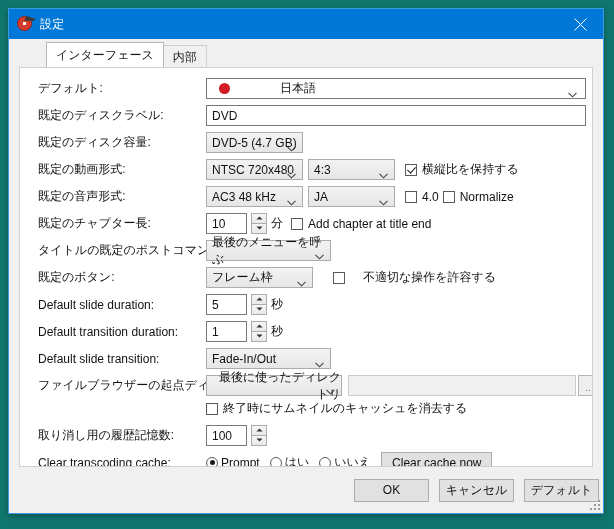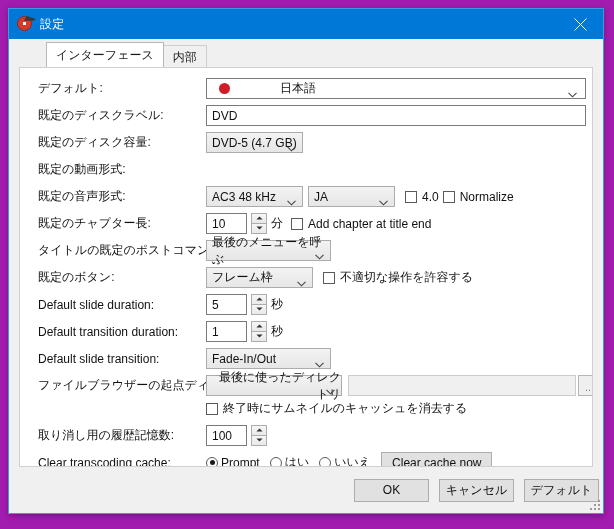--- a/index.html
+++ b/index.html
@@ -5,21 +5,21 @@
   html, body {
     margin: 0; padding: 0;
     width: 614px; height: 529px;
     background: #ffffff;
     font-family: "Liberation Sans", "DejaVu Sans", sans-serif;
     overflow: hidden;
   }
   #root {
     position: relative;
     width: 614px; height: 529px;
-    background: #a21caf;
+    background: #0f766e;
   }
   .dialog {
     position: absolute;
     left: 8px; top: 8px;
     width: 596px; height: 506px;
     border: 1px solid #3c9bdc;
     background: #f0f0f0;
     box-sizing: border-box;
     box-shadow: 0 2px 6px rgba(0,0,0,0.28);
     display: flex;
@@ -369,20 +369,42 @@
                 <svg width="9" height="6" viewBox="0 0 9 6">
                     <path d="M0.5 0.8 L4.5 4.8 L8.5 0.8" fill="none" stroke="#444" stroke-width="1.1"></path>
                   </svg>
               </span>
             </div>
           </div>
         </div>
 
         <div class="row">
           <div class="lbl">既定の動画形式:</div>
+          <div class="ctl">
+            <div class="combo" style="width:97px;">
+              <span>NTSC 720x480</span>
+              <span class="arrow">
+                <svg width="9" height="6" viewBox="0 0 9 6">
+                    <path d="M0.5 0.8 L4.5 4.8 L8.5 0.8" fill="none" stroke="#444" stroke-width="1.1"></path>
+                  </svg>
+              </span>
+            </div>
+            <div class="combo" style="width:87px;margin-left:5px;">
+              <span>4:3</span>
+              <span class="arrow">
+                <svg width="9" height="6" viewBox="0 0 9 6">
+                    <path d="M0.5 0.8 L4.5 4.8 L8.5 0.8" fill="none" stroke="#444" stroke-width="1.1"></path>
+                  </svg>
+              </span>
+            </div>
+            <div class="chk checked" style="margin-left:10px;">
+              <span class="box"></span>
+              <span>横縦比を保持する</span>
+            </div>
+          </div>
         </div>
 
         <div class="row">
           <div class="lbl">既定の音声形式:</div>
           <div class="ctl">
             <div class="combo" style="width:97px;">
               <span>AC3 48 kHz</span>
               <span class="arrow">
                 <svg width="9" height="6" viewBox="0 0 9 6">
                     <path d="M0.5 0.8 L4.5 4.8 L8.5 0.8" fill="none" stroke="#444" stroke-width="1.1"></path>
@@ -452,21 +474,21 @@
           <div class="lbl">既定のボタン:</div>
           <div class="ctl">
             <div class="combo" style="width:107px;">
               <span>フレーム枠</span>
               <span class="arrow">
                 <svg width="9" height="6" viewBox="0 0 9 6">
                     <path d="M0.5 0.8 L4.5 4.8 L8.5 0.8" fill="none" stroke="#444" stroke-width="1.1"></path>
                   </svg>
               </span>
             </div>
-            <div class="chk" style="margin-left:10px;">
+            <div class="chk" style="margin-left:20px;gap:13px;">
               <span class="box"></span>
               <span>不適切な操作を許容する</span>
             </div>
           </div>
         </div>
 
         <div class="row">
           <div class="lbl">Default slide duration:</div>
           <div class="ctl">
             <div class="spin">

